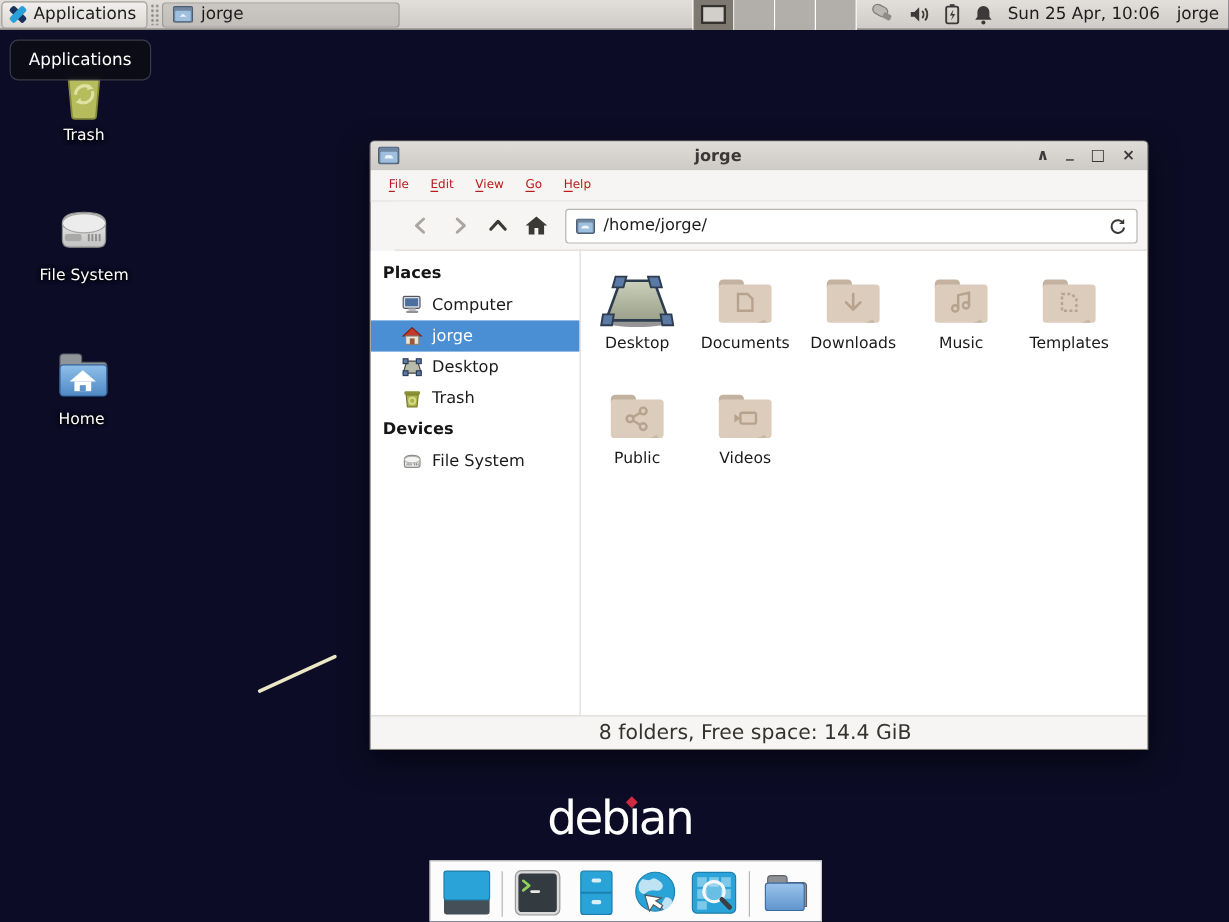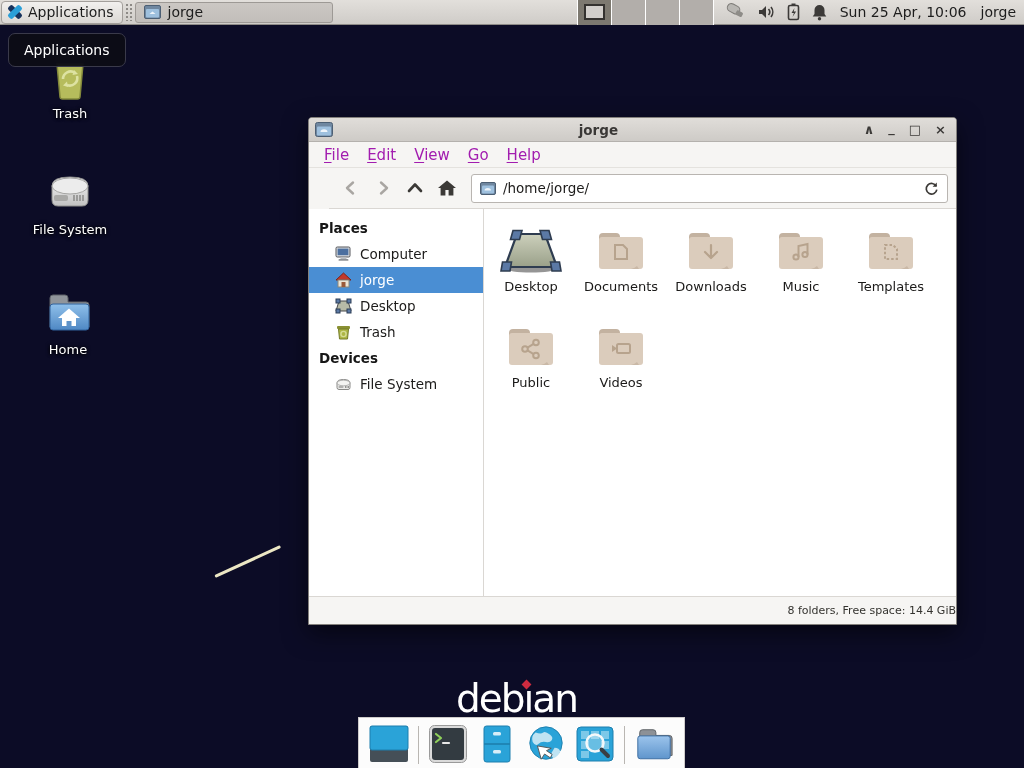--- a/index.html
+++ b/index.html
@@ -45,41 +45,41 @@
   .desk-icon .lbl { color:#ffffff; font-size:13px; text-shadow:0 1px 3px #000,0 0 4px #000; }
   .di-trash { left:14px; top:52px; }
   .di-fs { left:14px; top:170px; }
   .di-home { left:12px; top:290px; }
 
   
   .swirl { position:absolute; left:215px; top:575px; width:72px; height:3px;
     background:#ece7c4; border-radius:2px; transform:rotate(-24.6deg); transform-origin:left center; }
 
   
-  .debian { position:absolute; left:456px; top:676px; font-size:39px; letter-spacing:-2px;
+  .debian { position:absolute; left:456px; top:660px; font-size:39px; letter-spacing:-2px;
     color:#ffffff; font-weight:500; z-index:4; }
   .debian .cover { position:absolute; left:65px; top:4px; width:10px; height:9px; background:#0c0c26; }
   .debian .diamond { position:absolute; left:67px; top:5px; width:7px; height:7px;
     background:#ce2b3f; transform:rotate(45deg); }
 
   
   .window { position:absolute; left:308px; top:117px; width:649px; height:508px;
     background:#f6f5f3; border:1px solid #84817d; border-radius:4px 4px 0 0;
     box-shadow:0 8px 24px rgba(0,0,0,0.55); display:flex; flex-direction:column; z-index:10; }
   .titlebar { height:24px; background:linear-gradient(#e0ddd9,#cecbc7);
     border-bottom:1px solid #b4b1ad; border-radius:3px 3px 0 0;
     display:flex; align-items:center; padding:0 6px; }
   .titlebar .t-title { flex:1; text-align:center; font-size:13.5px; font-weight:bold; color:#3a3836; }
   .win-ctl { display:flex; gap:14px; margin-right:4px; }
   .win-ctl span { font-size:13px; font-weight:bold; color:#3c3a38; line-height:24px; cursor:default; }
   .win-ctl .wc-min { letter-spacing:0; transform:translateY(-2px); display:inline-block; }
 
   .menubar { height:26px; background:#f6f5f3; display:flex; align-items:center;
     padding-left:6px; border-bottom:1px solid #e4e2de; }
-  .menubar .mi { font-size:15px; color:#a21caf; padding:3px 9px; border-radius:3px; }
+  .menubar .mi { font-size:10px; color:#b91c1c; padding:3px 9px; border-radius:3px; }
   .menubar .mi .mn-key { text-decoration:underline; text-underline-offset:2px; }
 
   .toolbar { height:41px; background:#f6f5f3; display:flex; align-items:center;
     gap:4px; padding:0 8px; border-bottom:1px solid #dad7d3;margin-left:20px; }
   .tb-btn { width:28px; height:28px; display:flex; align-items:center; justify-content:center; border-radius:3px; }
   .pathbar { flex:1; height:29px; margin-left:6px; background:#ffffff;
     border:1px solid #b9b5b1; border-radius:3px; display:flex; align-items:center;
     padding:0 8px; gap:7px; }
   .pathbar .path-text { flex:1; font-size:13.5px; color:#1c1b1a; }
 
@@ -91,21 +91,21 @@
     font-size:13.5px; color:#1c1b1a;text-align:center; }
   .sb-item.selected { background:#4a8ed3; color:#ffffff; }
   .sb-item svg { flex:0 0 auto; }
 
   .filepane { flex:1; background:#ffffff; position:relative; padding:12px 0 0 2px; }
   .file-grid { display:grid; grid-template-columns:repeat(5,90px); grid-auto-rows:96px; }
   .file-item { display:flex; flex-direction:column; align-items:center; gap:4px; padding-top:6px; }
   .file-item .f-lbl { font-size:13px; color:#1b1a19; }
 
   .statusbar { height:28px; background:#f6f5f3; border-top:1px solid #dad7d3;
-    display:flex; align-items:center; font-size:11px; color:#34332f; padding-left:190px;justify-content:flex-end; }
+    display:flex; align-items:center; font-size:17px; color:#34332f; padding-left:190px; }
 
   
   .dock { position:absolute; left:358px; top:717px; height:60px; z-index:20;
     background:#fcfcfc; border:1px solid #cfcccb; display:flex; align-items:flex-start;
     gap:9px; padding:6px 10px 0 10px; }
   .dock-sep { width:1px; height:38px; background:#b9b6b2; margin-top:2px; }
   .dock-icon { width:40px; height:40px; display:flex; align-items:center; justify-content:center; }
 </style>
 </head>
 <body>

